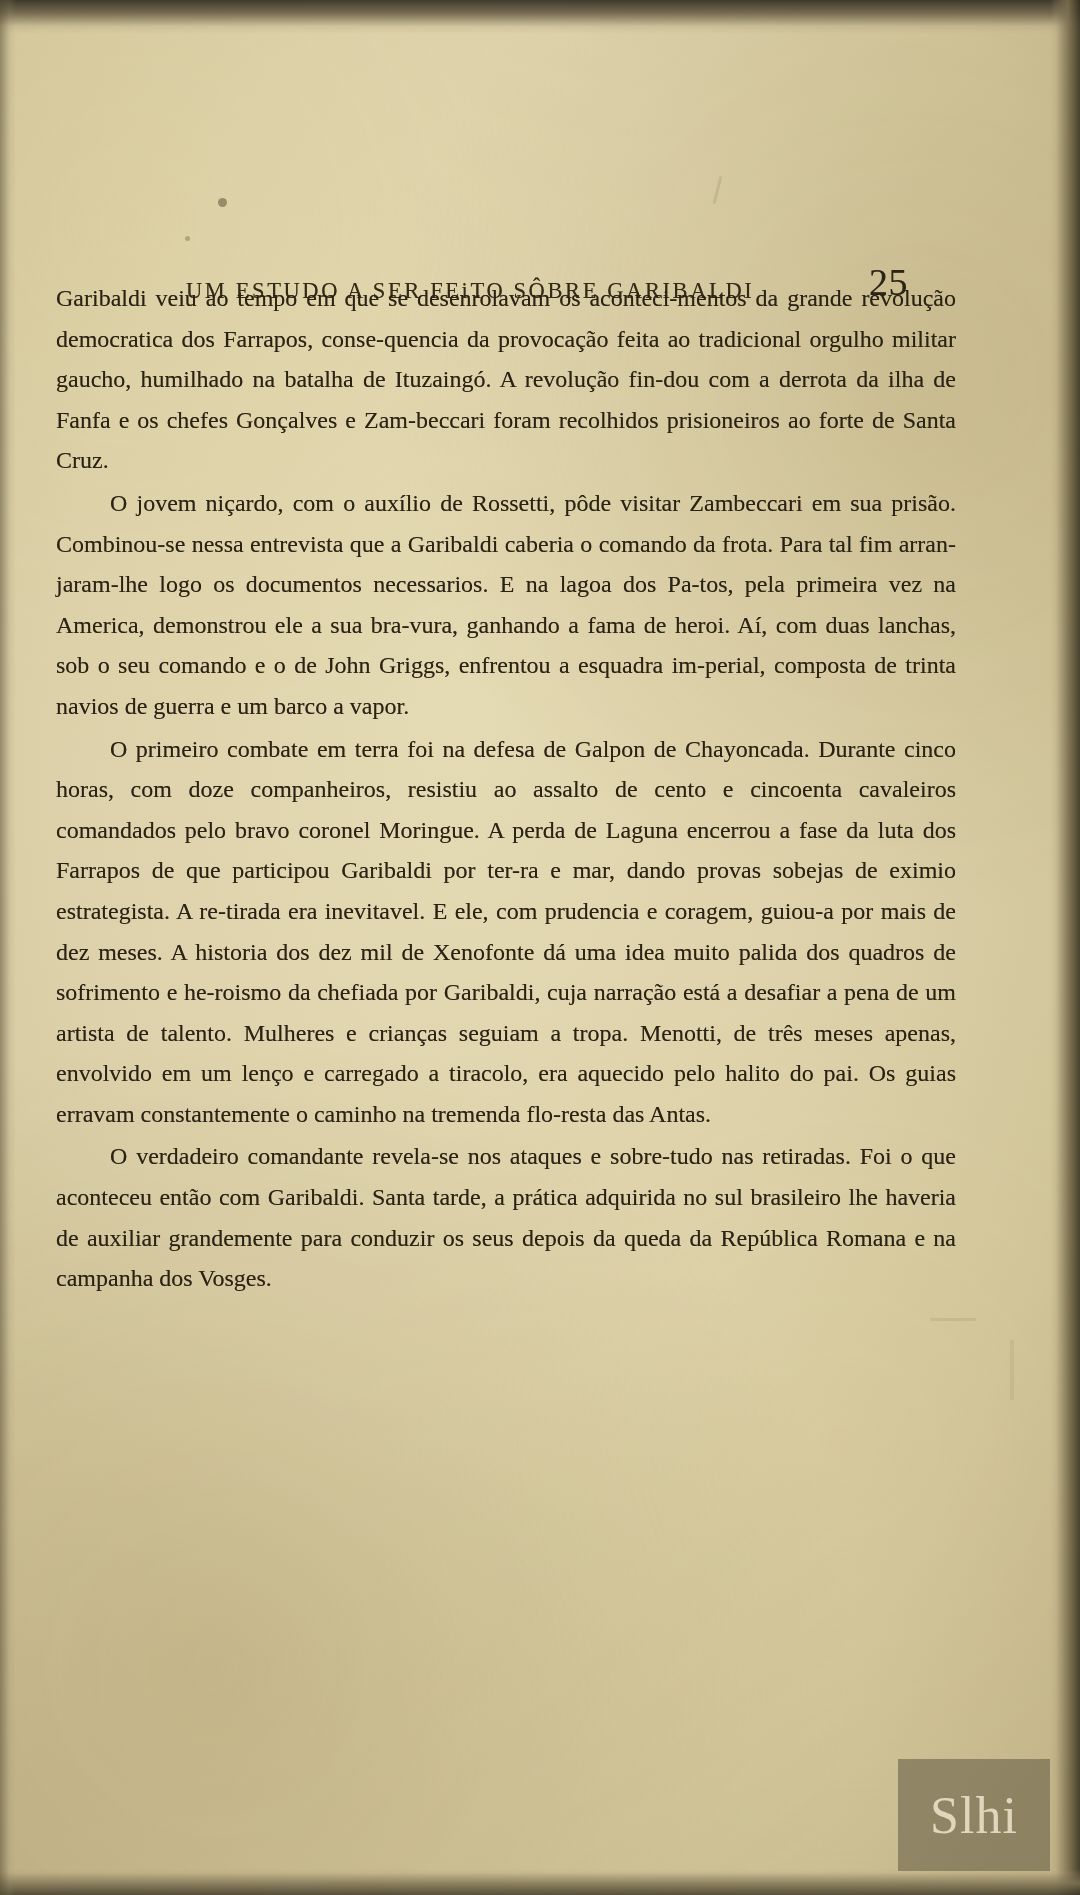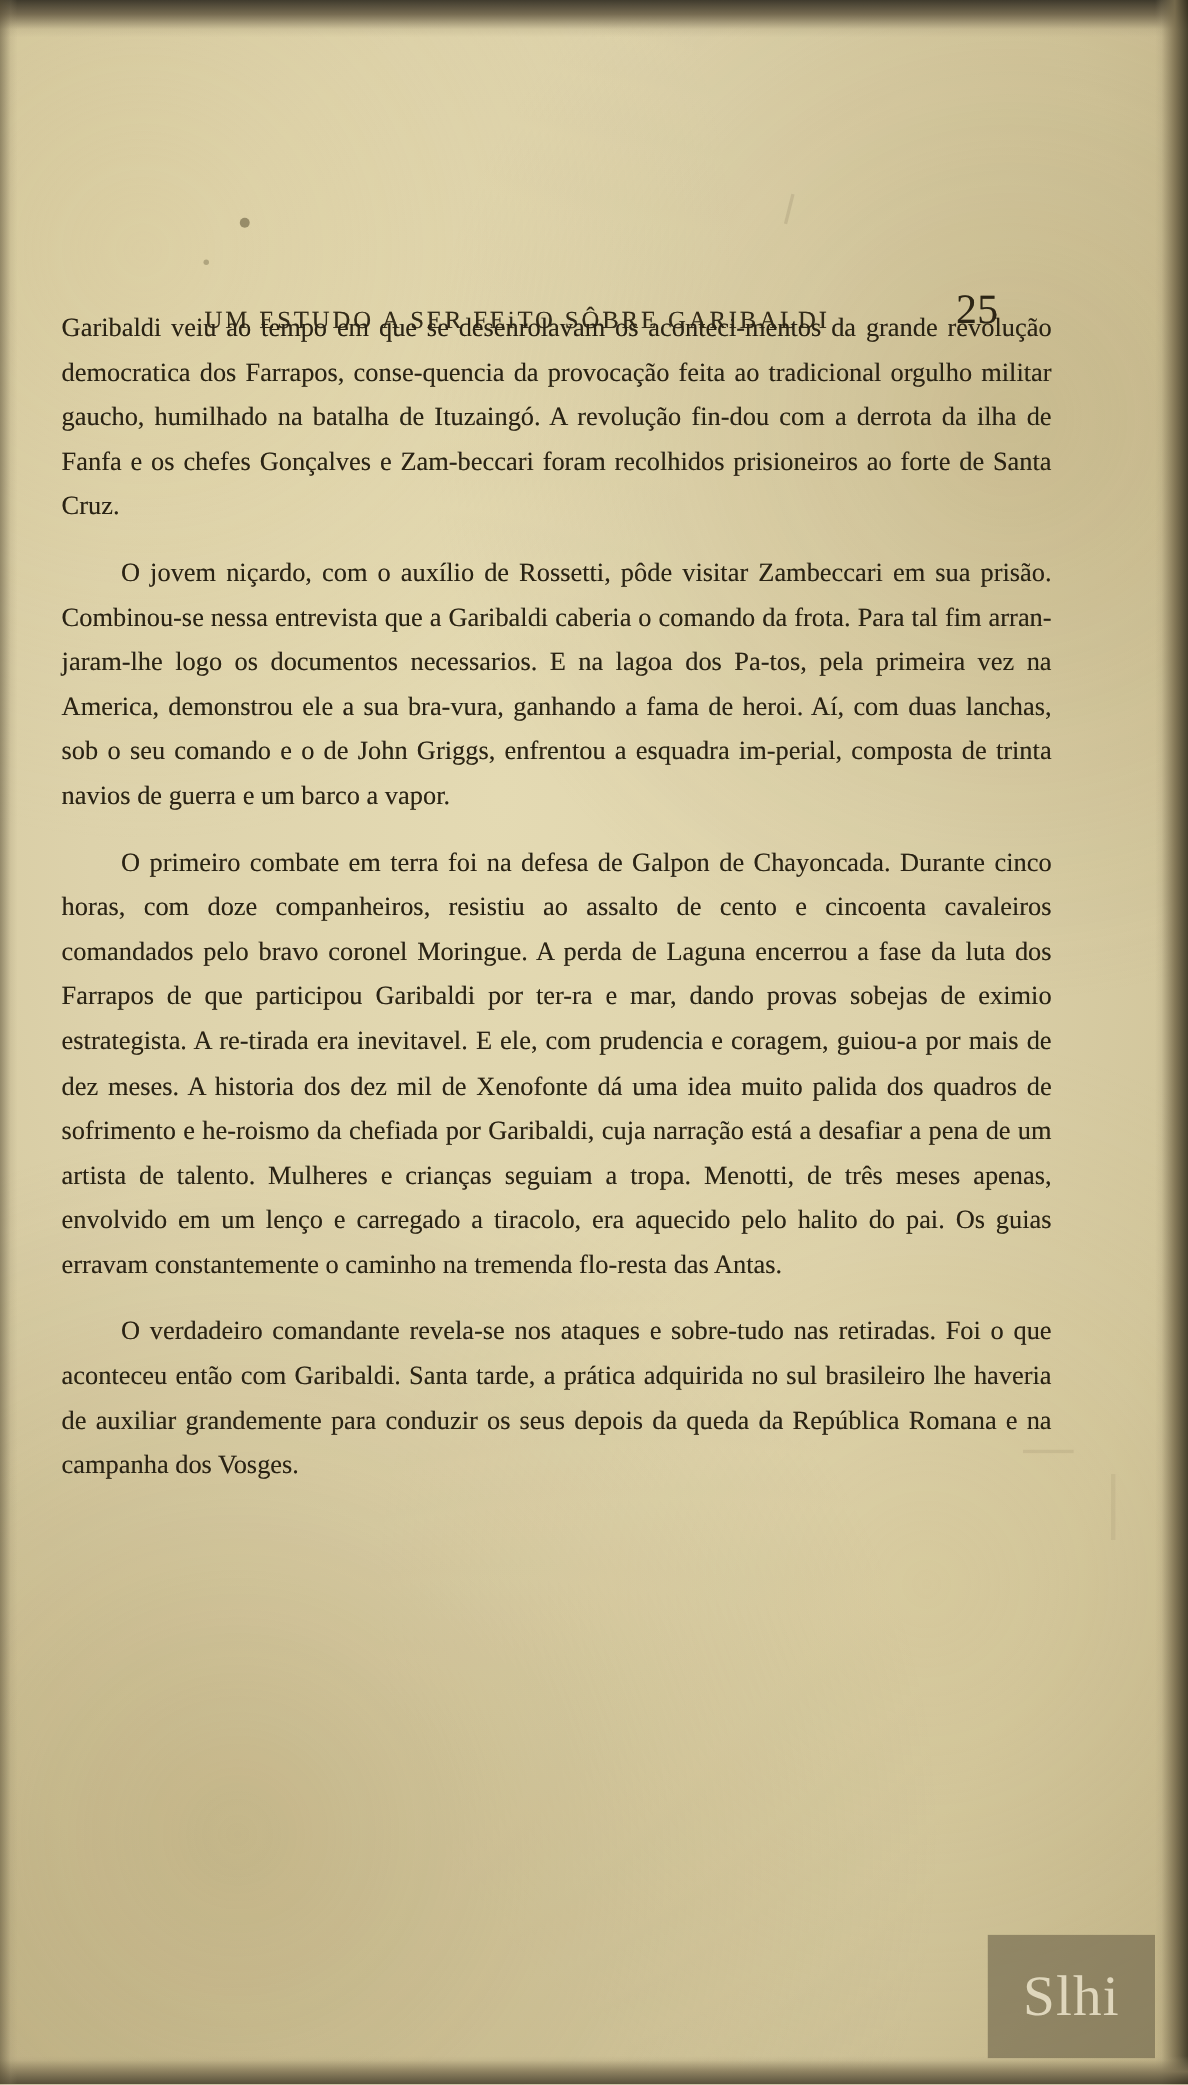--- a/index.html
+++ b/index.html
@@ -90,21 +90,21 @@
   .para {
     margin: 0 0 0 0;
     text-align: justify;
     text-justify: inter-word;
     hyphens: manual;
   }
   .para.indent {
     text-indent: 54px;
   }
   .para + .para {
-    margin-top: 20px;
+    margin-top: 2px;
   }
 
   
   .body-text, .header {
     text-shadow: 0 0 0.6px rgba(40,32,16,0.45);
   }
 
   .stamp {
     position: absolute;
     right: 30px;

